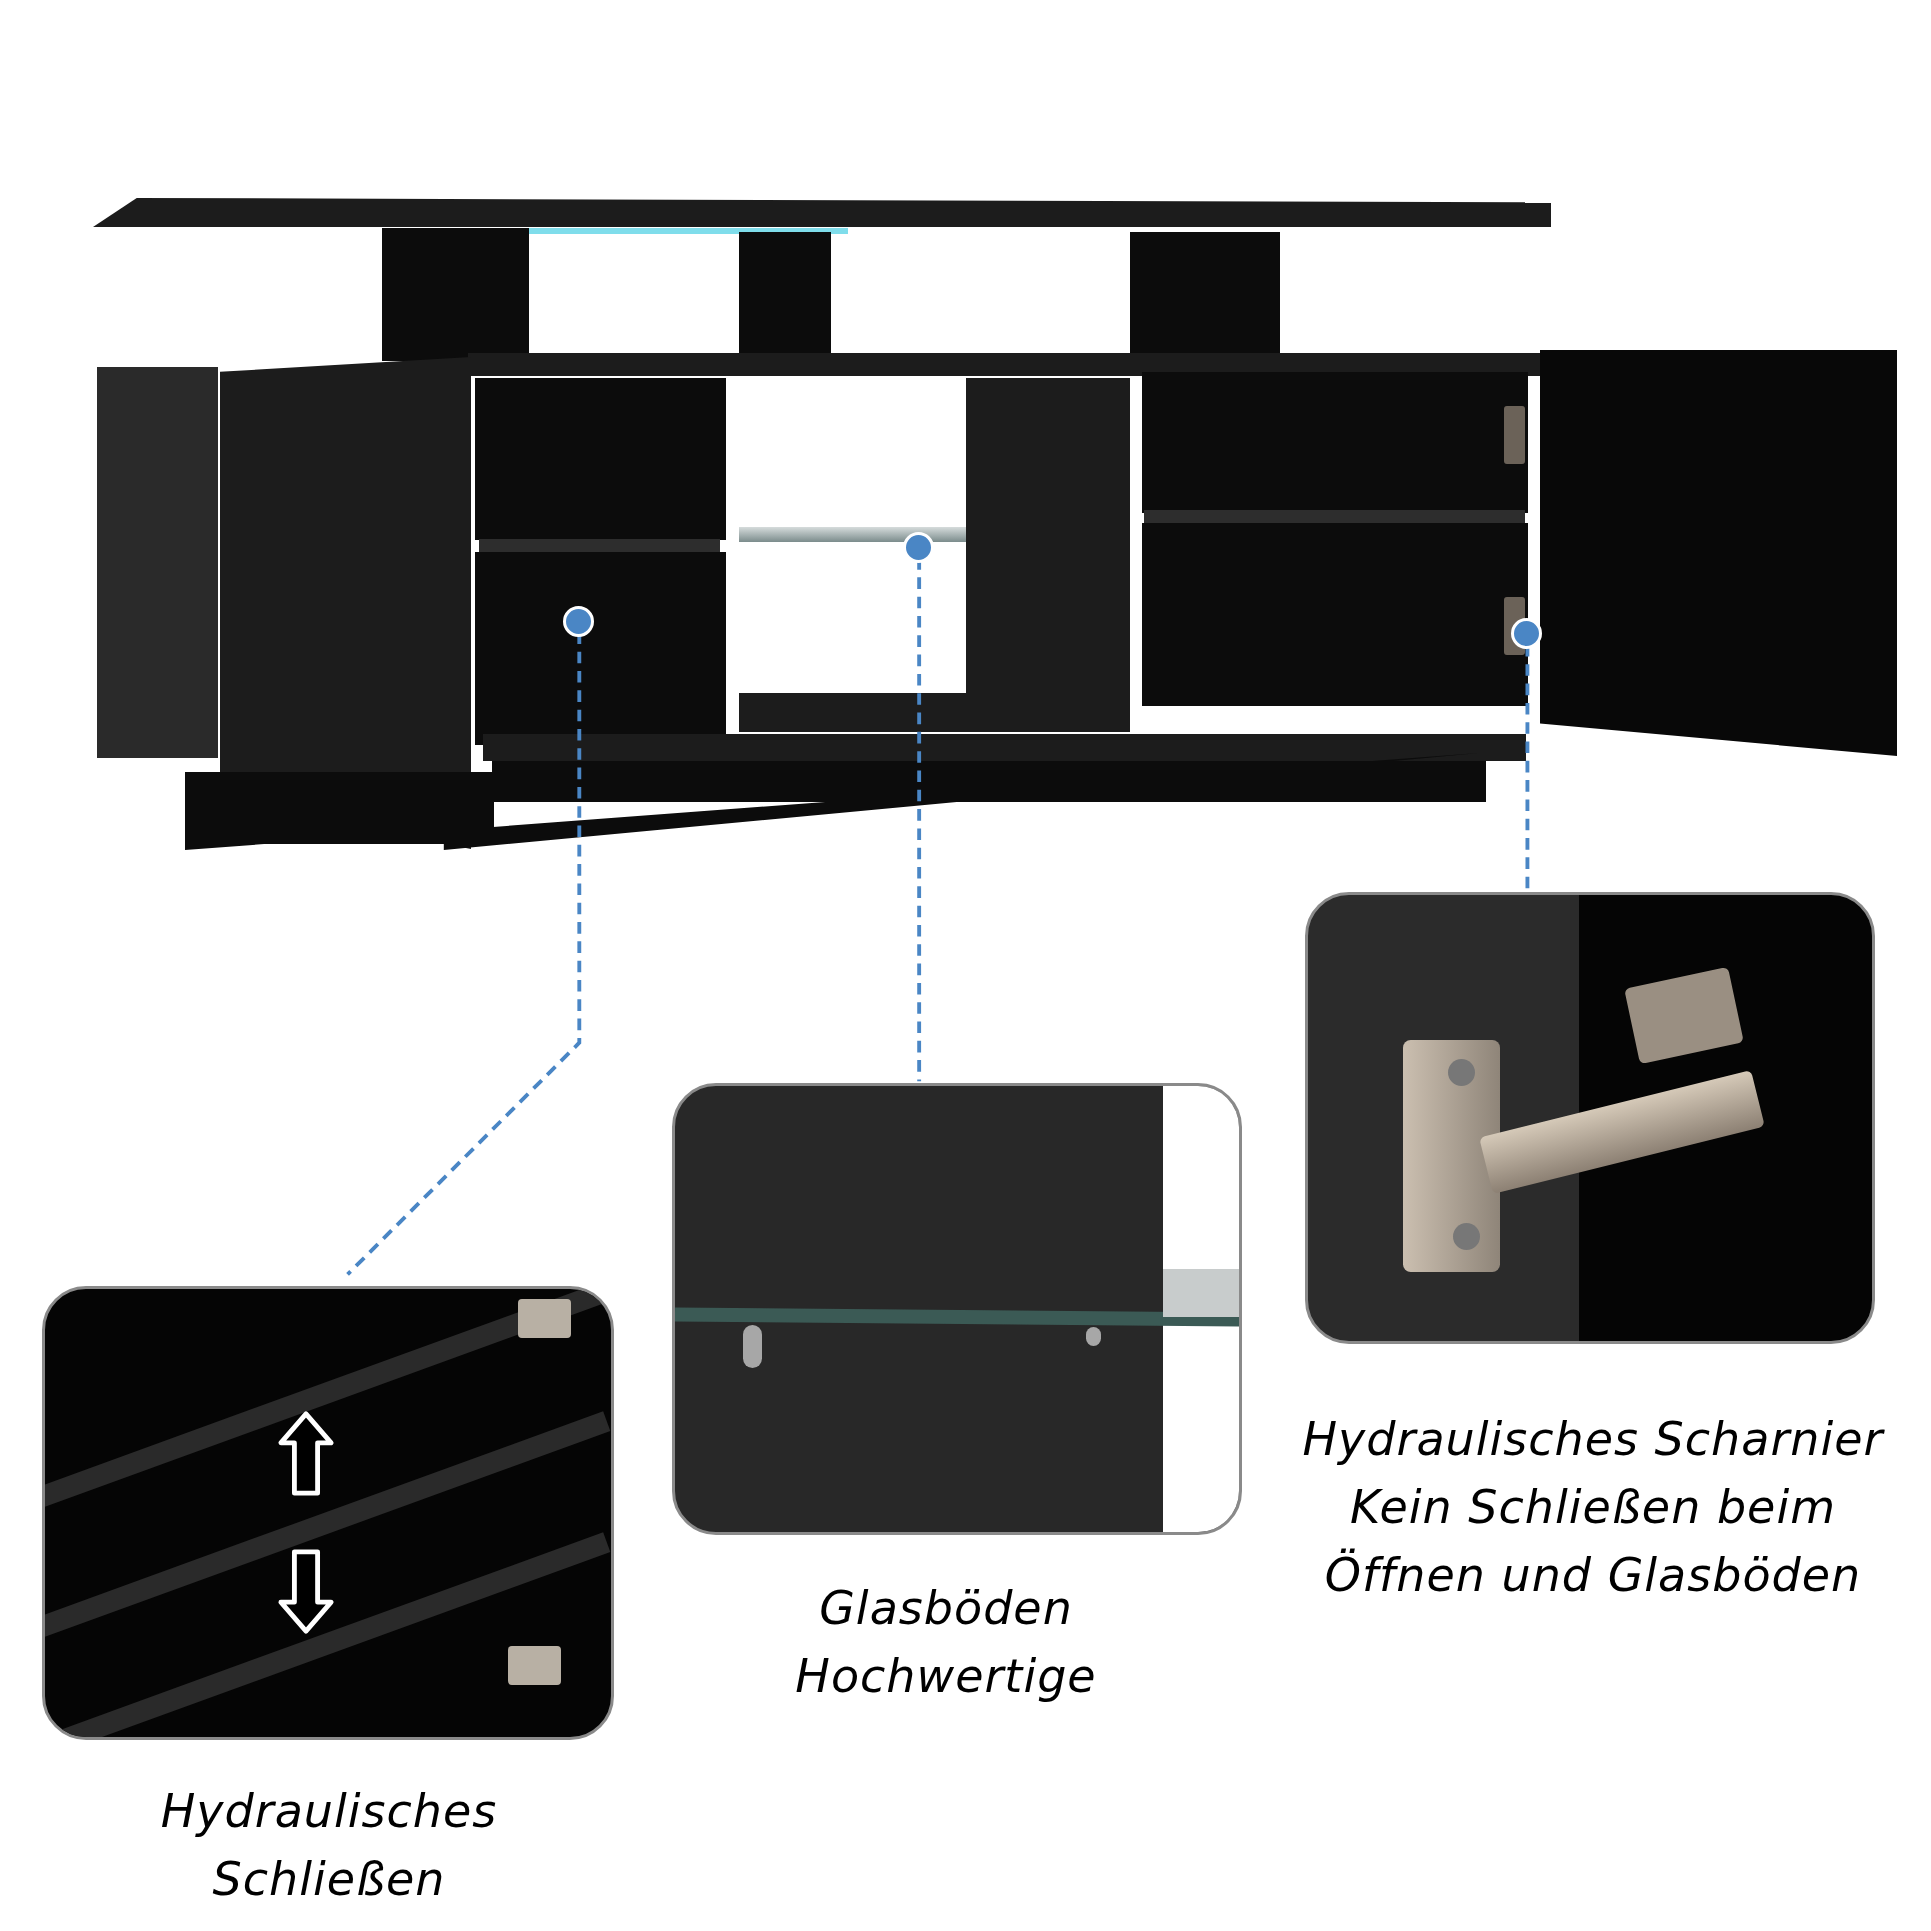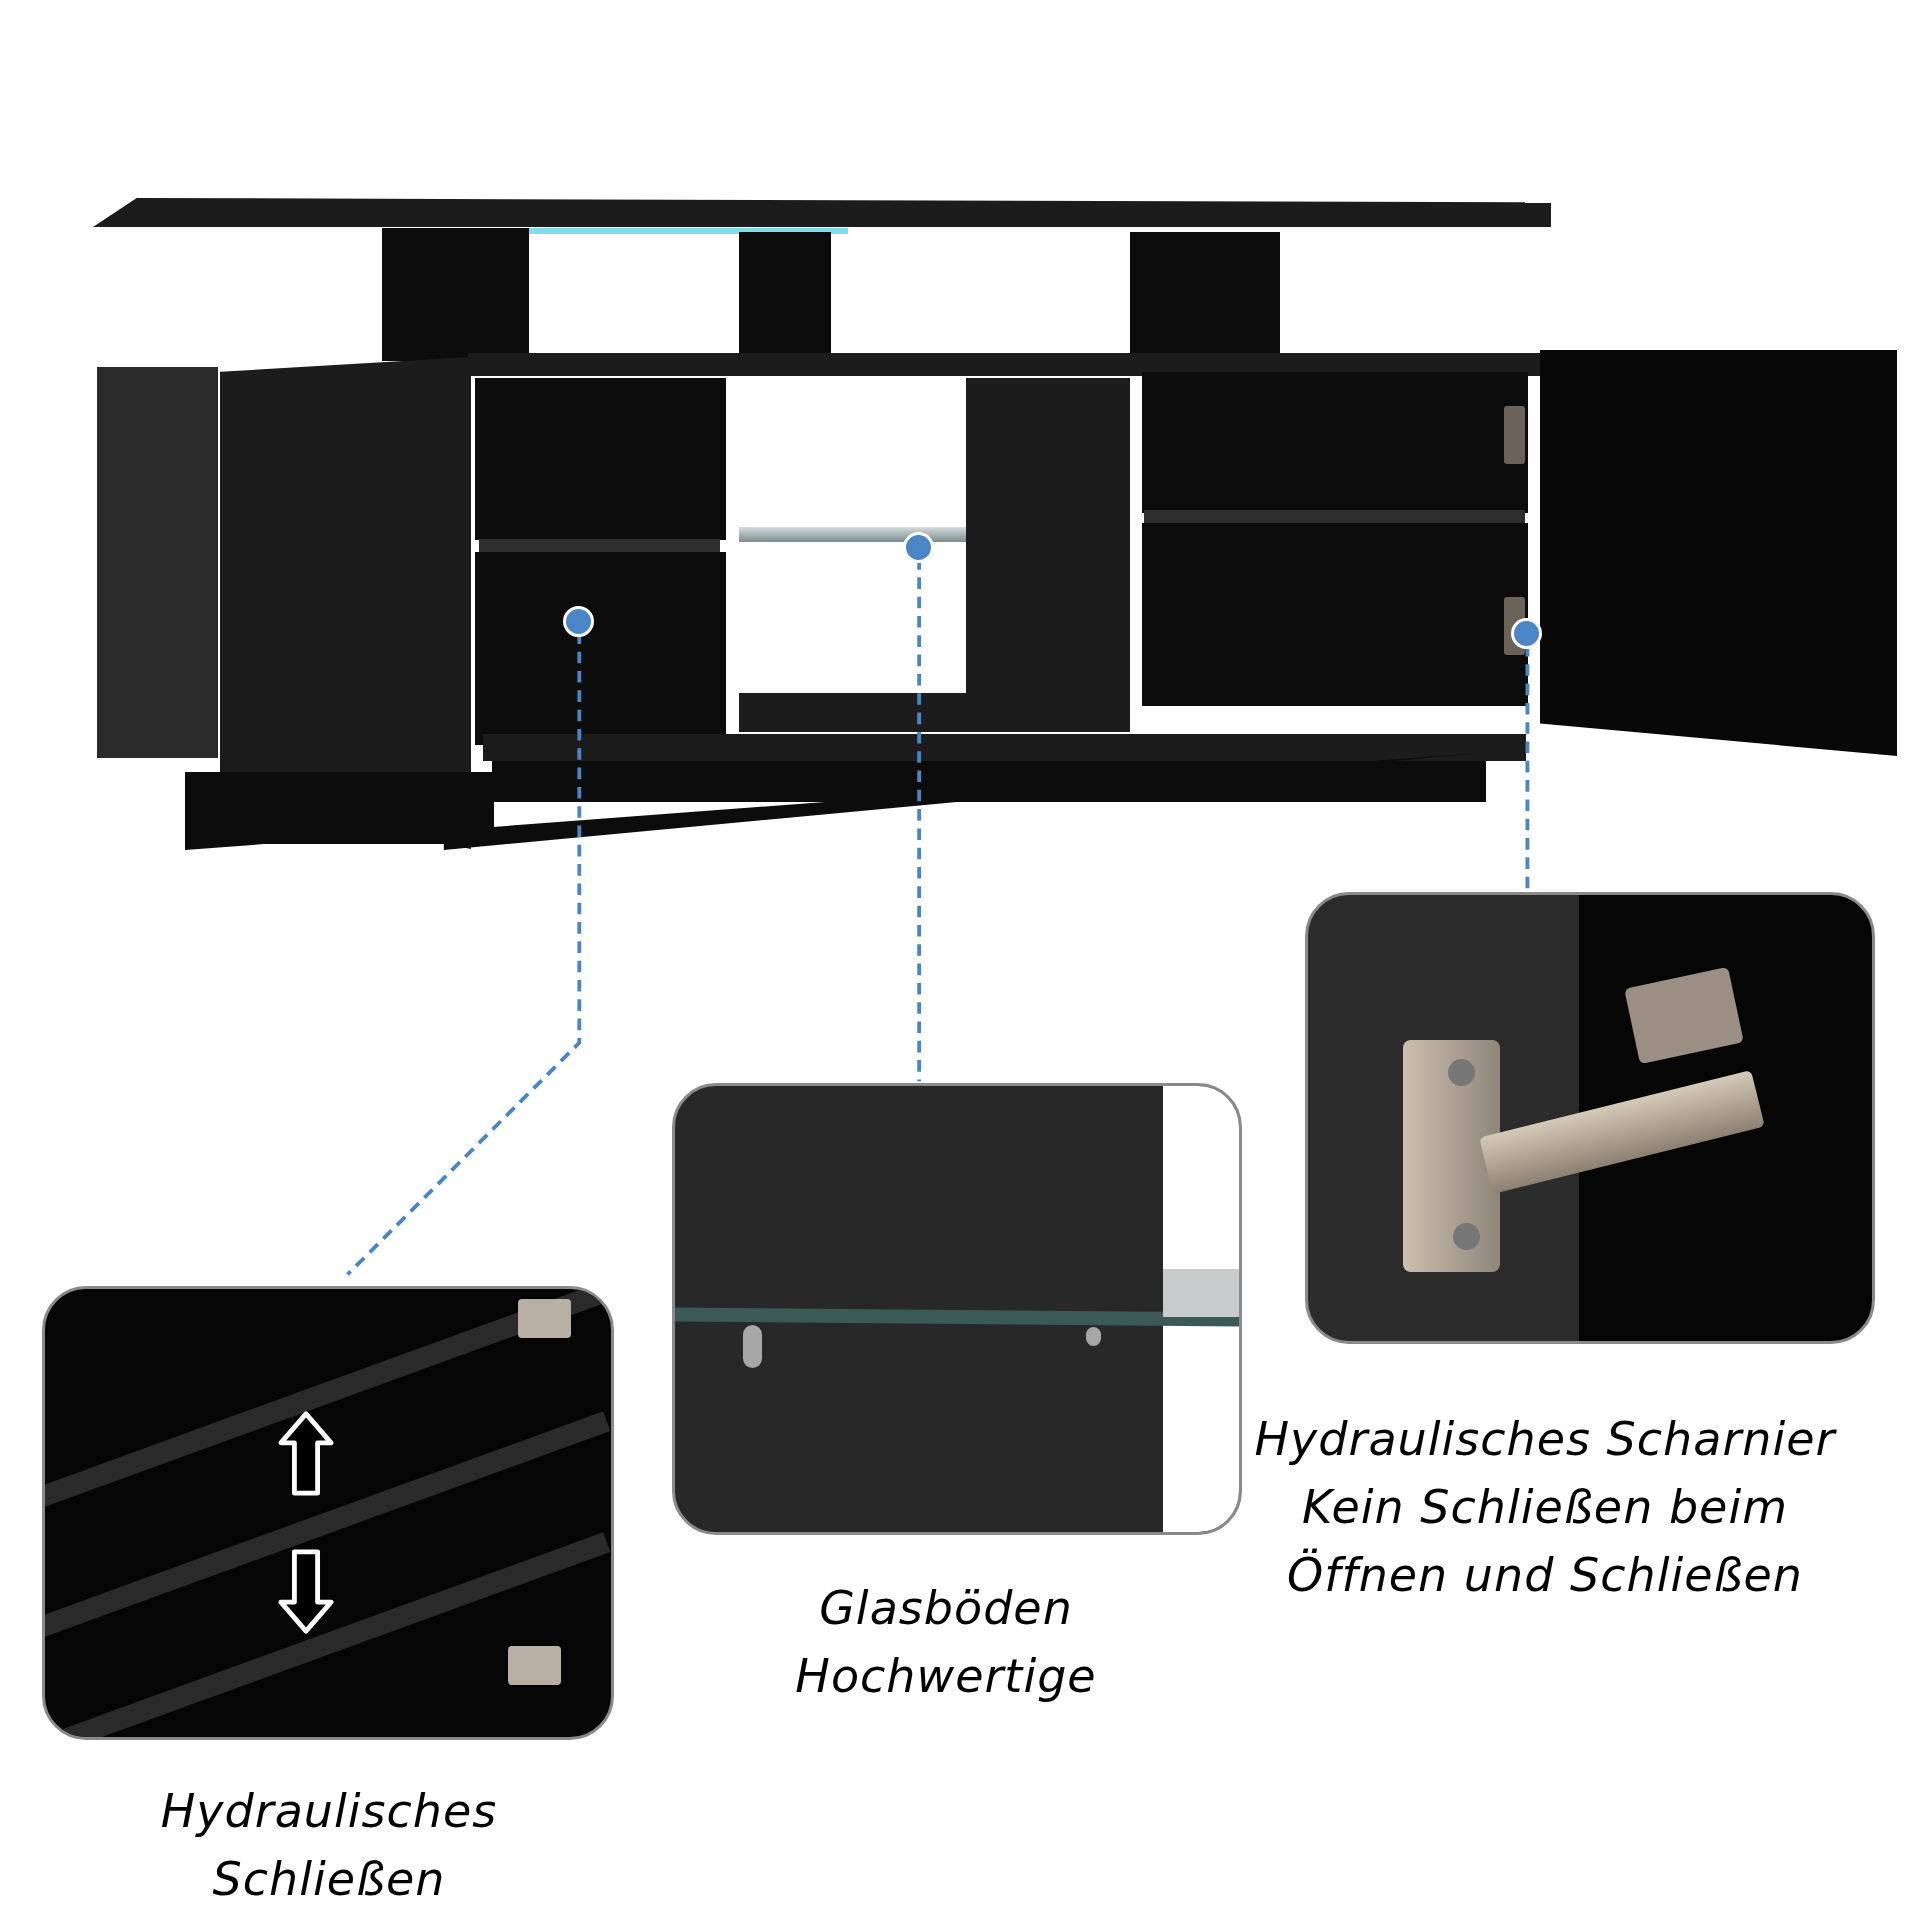--- a/index.html
+++ b/index.html
@@ -100,18 +100,18 @@
   <div>Hochwertige</div>
 </div>
 
 <div class="callout-box" style="left:1305px;top:892px;width:570px;height:452px;background:linear-gradient(90deg,#2b2b2b 0%,#2b2b2b 48%,#050505 48%,#050505 100%);">
   <div class="abs" style="left:95px;top:145px;width:97px;height:232px;background:linear-gradient(90deg,#cbbfb0,#8f8579);border-radius:7.7px;"></div>
   <div class="abs" style="left:140px;top:164px;width:27px;height:27px;background:#777;border-radius:50%;"></div>
   <div class="abs" style="left:145px;top:328px;width:27px;height:27px;background:#777;border-radius:50%;"></div>
   <div class="abs" style="left:174px;top:208px;width:280px;height:58px;background:linear-gradient(#d5c9b8,#8c8073);border-radius:5.8px;transform:rotate(-14deg);"></div>
   <div class="abs" style="left:323px;top:82px;width:106px;height:77px;background:#9a8f82;border-radius:5.8px;transform:rotate(-12deg);"></div>
 </div>
-<div class="caption" style="left:1236px;top:1405px;width:618px;">
+<div class="caption" style="left:1284px;top:1405px;width:618px;">
   <div>Hydraulisches Scharnier</div>
   <div>Kein Schließen beim</div>
-  <div>Öffnen und Schließen</div>
+  <div>Öffnen und Glasböden</div>
 </div>
 
 
 </body></html>

